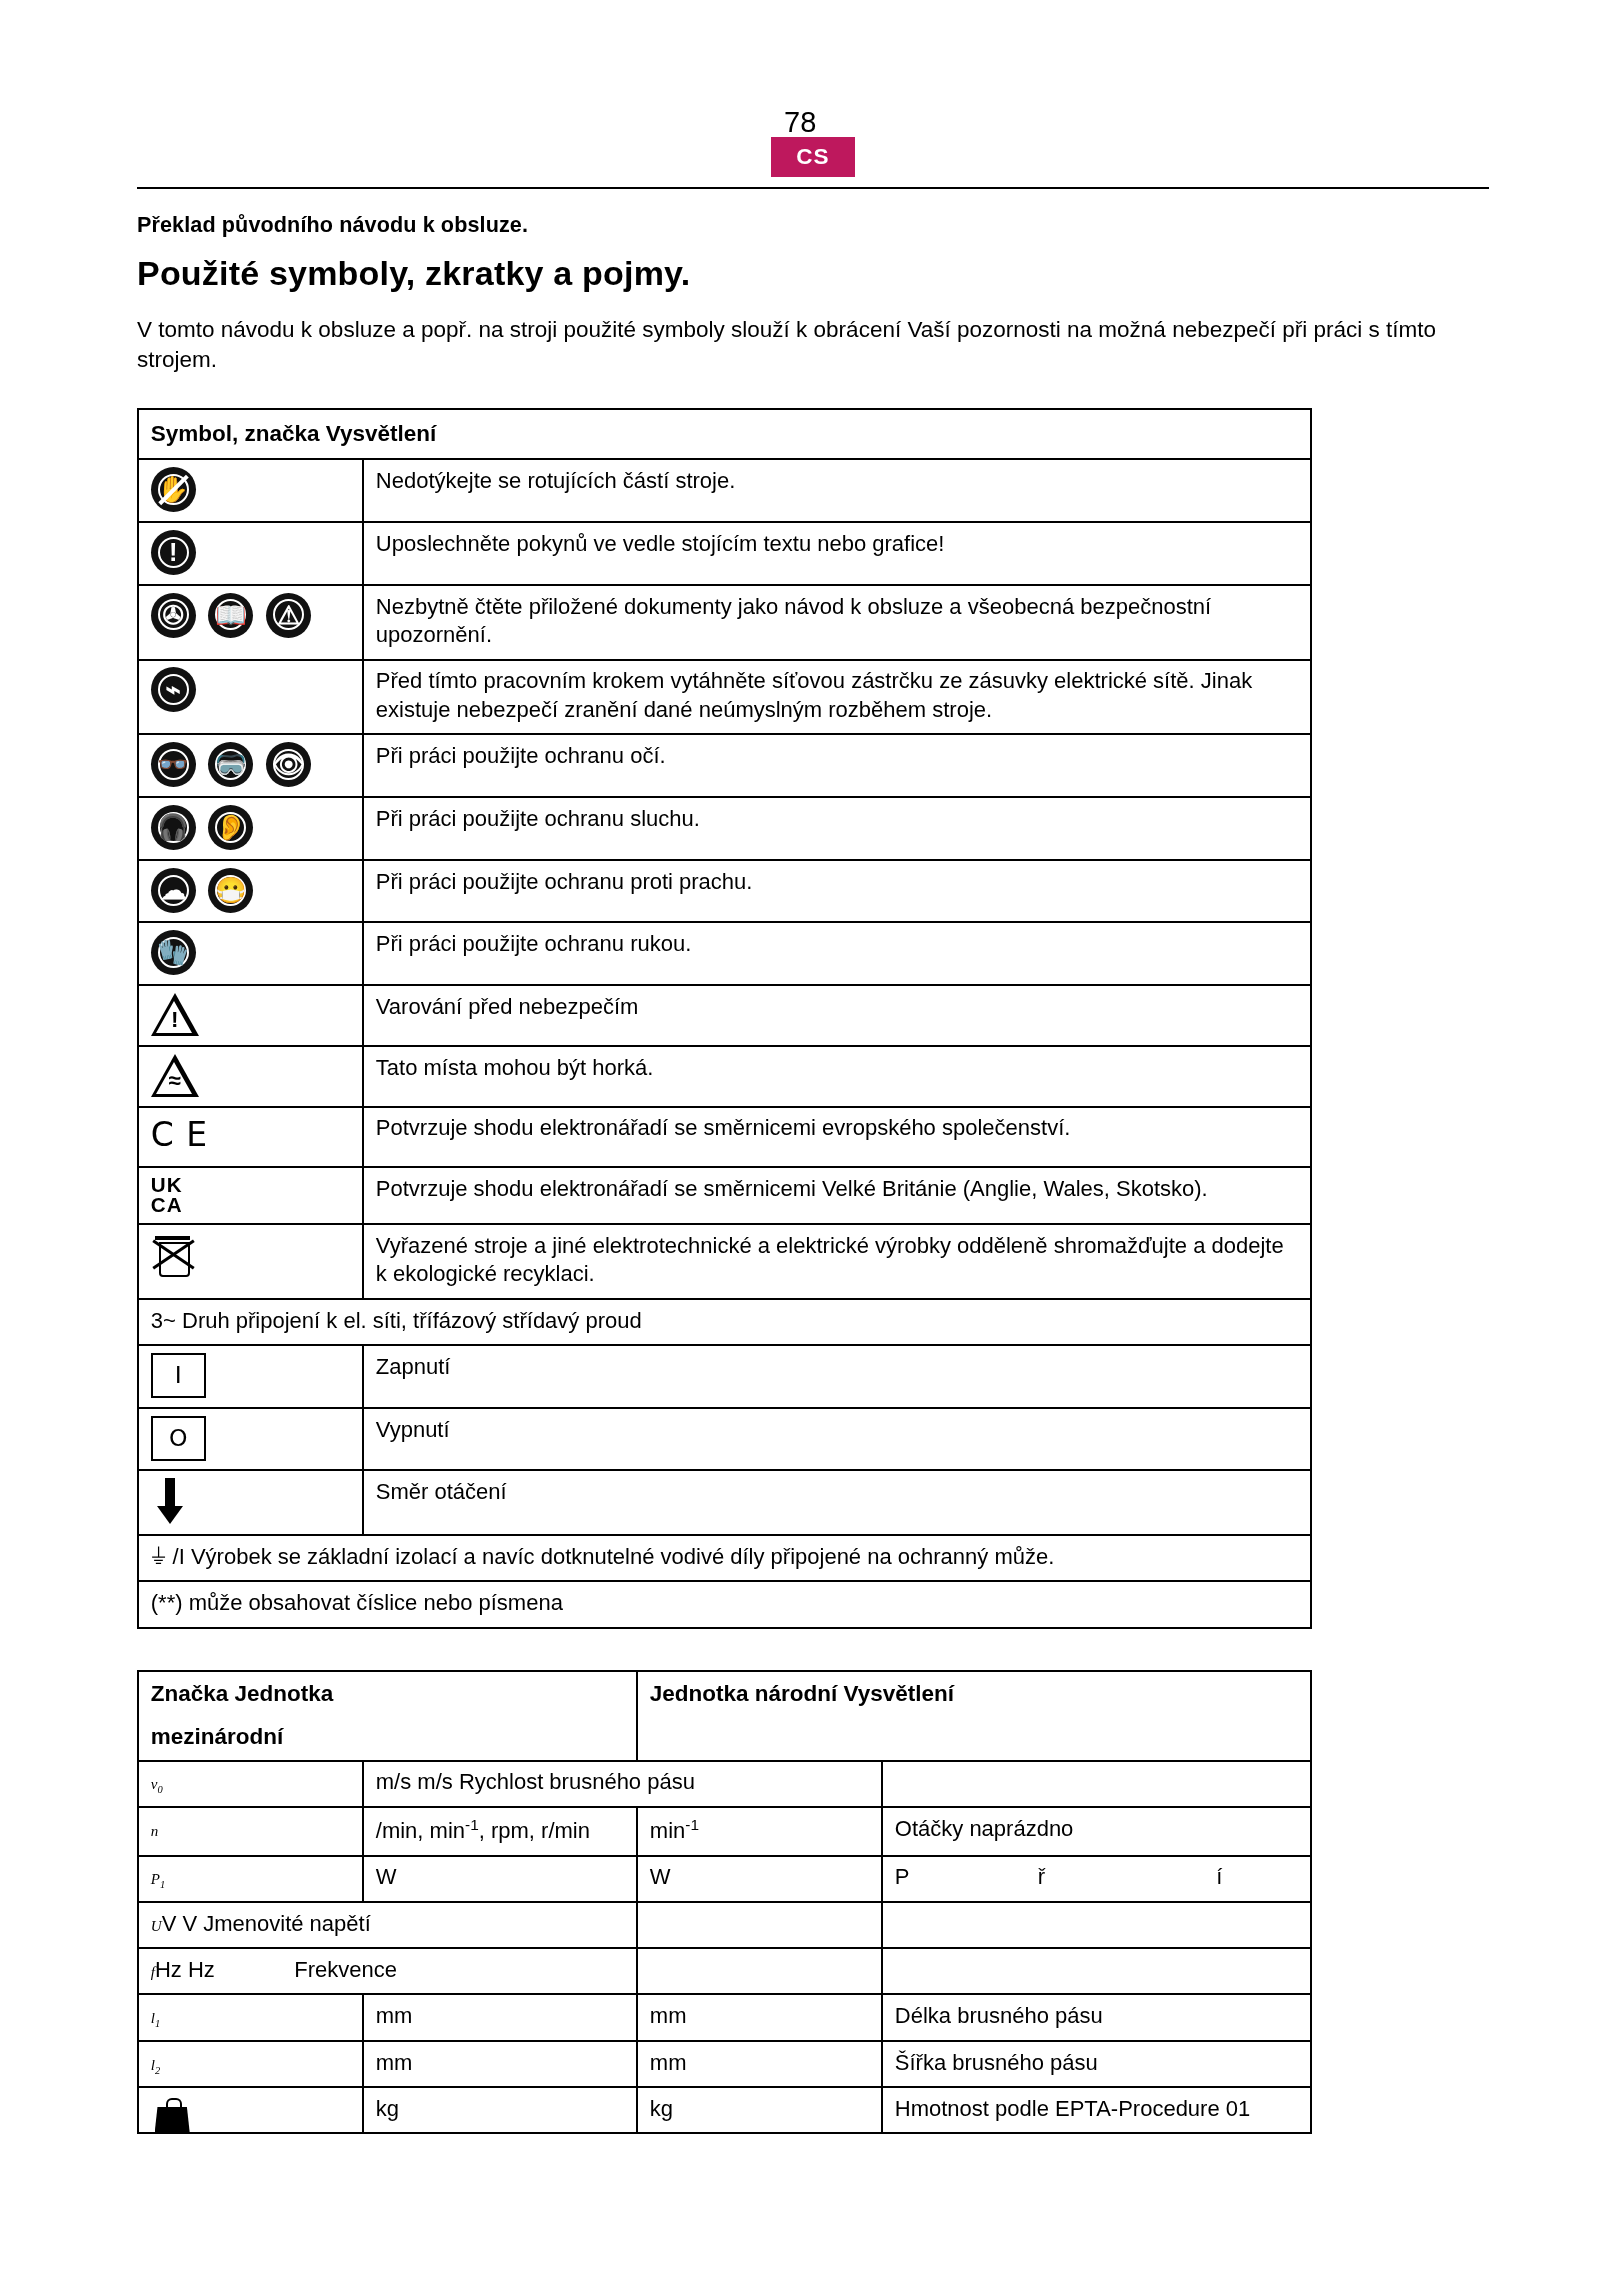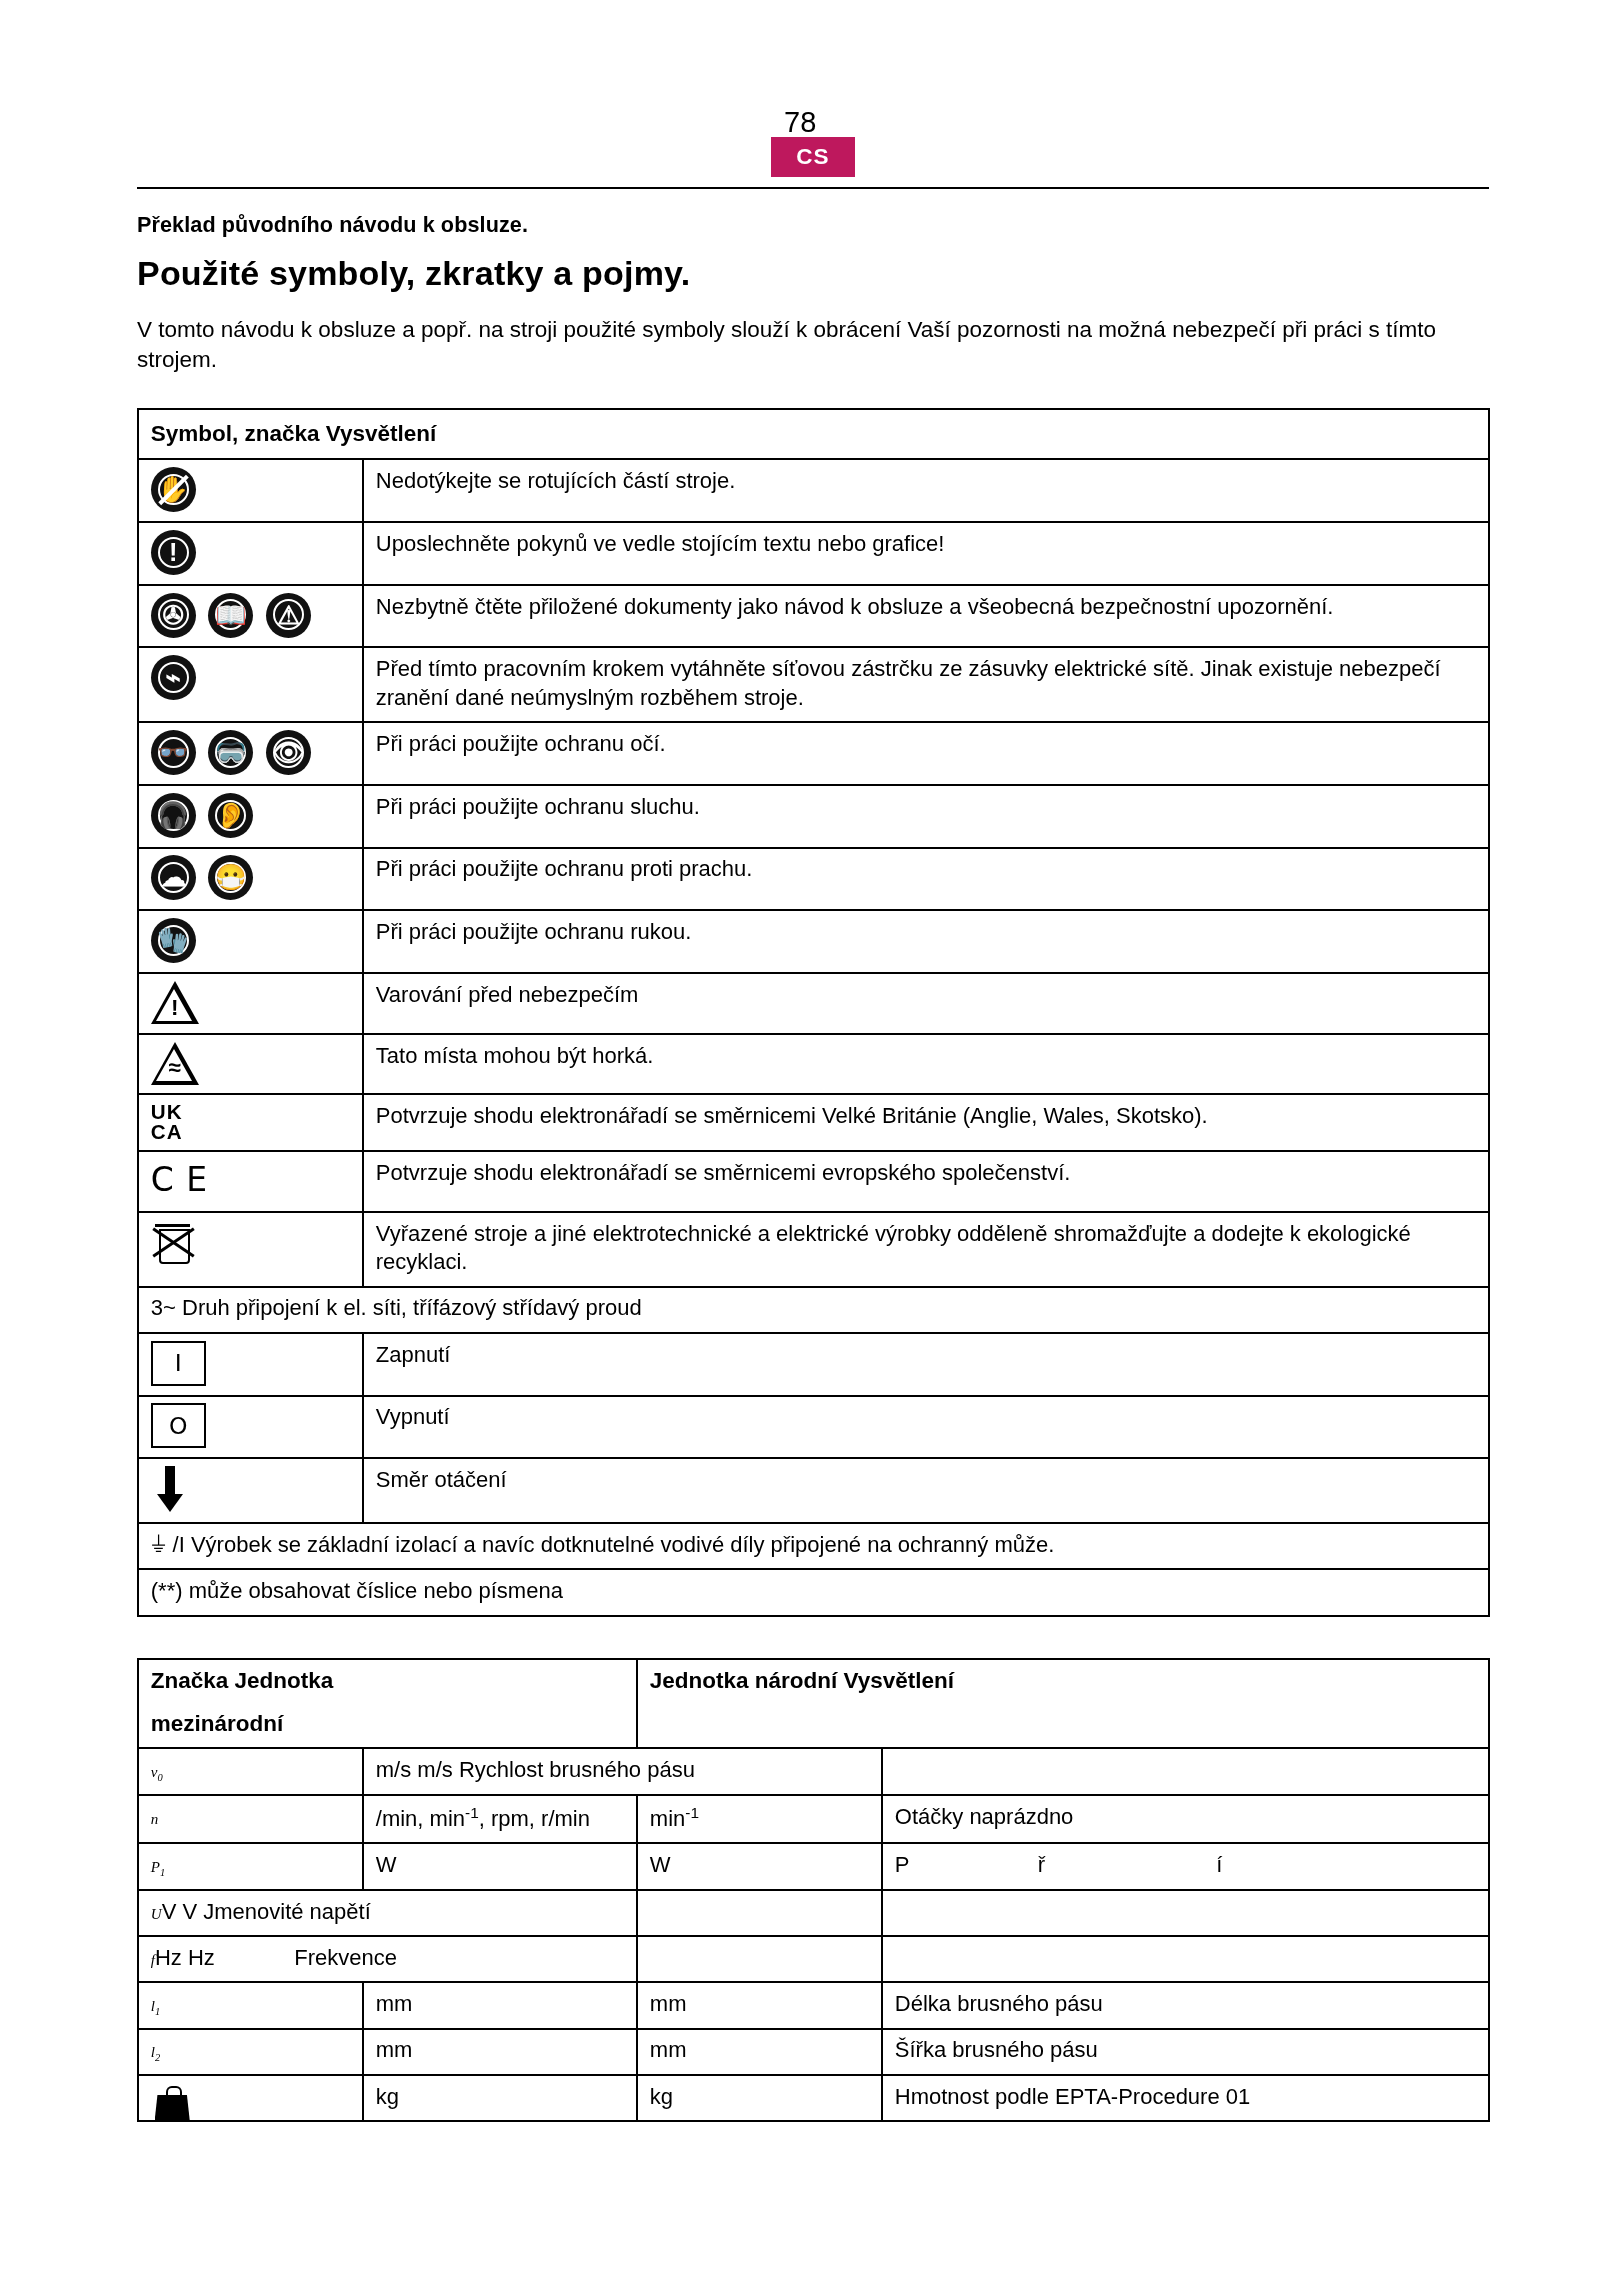--- a/index.html
+++ b/index.html
@@ -64,21 +64,21 @@
   .intro {
     font-size: 22.5px;
     line-height: 1.35;
     margin: 0 0 33px 0;
     max-width: 1358px;
   }
 
   
   table {
     border-collapse: collapse;
-    width: 1353px;
+    width: 1175px;
     table-layout: fixed;
   }
   table.symbols td, table.symbols th,
   table.units td, table.units th {
     border: 2px solid #000;
     vertical-align: top;
     padding: 6.9px 9.8px 8.8px 11.8px;
     font-size: 22px;
     line-height: 1.3;
   }
@@ -443,33 +443,33 @@
                 <span class="tglyph">≈</span>
               </span>
             </div>
       </td>
       <td class="desc-cell">Tato místa mohou být horká.</td>
     </tr>
 
     <tr>
       <td class="sym-cell">
         <div class="icon-row">
+              <span class="ce-mark">C E</span>
+            </div>
+      </td>
+      <td class="desc-cell">Potvrzuje shodu elektronářadí se směrnicemi evropského společenství.</td>
+    </tr>
+
+    <tr>
+      <td class="sym-cell">
+        <div class="icon-row">
               <span class="ukca">UK<br>CA</span>
             </div>
       </td>
       <td class="desc-cell">Potvrzuje shodu elektronářadí se směrnicemi Velké Británie (Anglie, Wales, Skotsko).</td>
-    </tr>
-
-    <tr>
-      <td class="sym-cell">
-        <div class="icon-row">
-              <span class="ce-mark">C E</span>
-            </div>
-      </td>
-      <td class="desc-cell">Potvrzuje shodu elektronářadí se směrnicemi evropského společenství.</td>
     </tr>
 
     <tr>
       <td class="sym-cell">
         <div class="icon-row">
               <span class="bin">
                 <span class="lid"></span>
                 <span class="body"></span>
                 <span class="cross1"></span>
                 <span class="cross2"></span>

